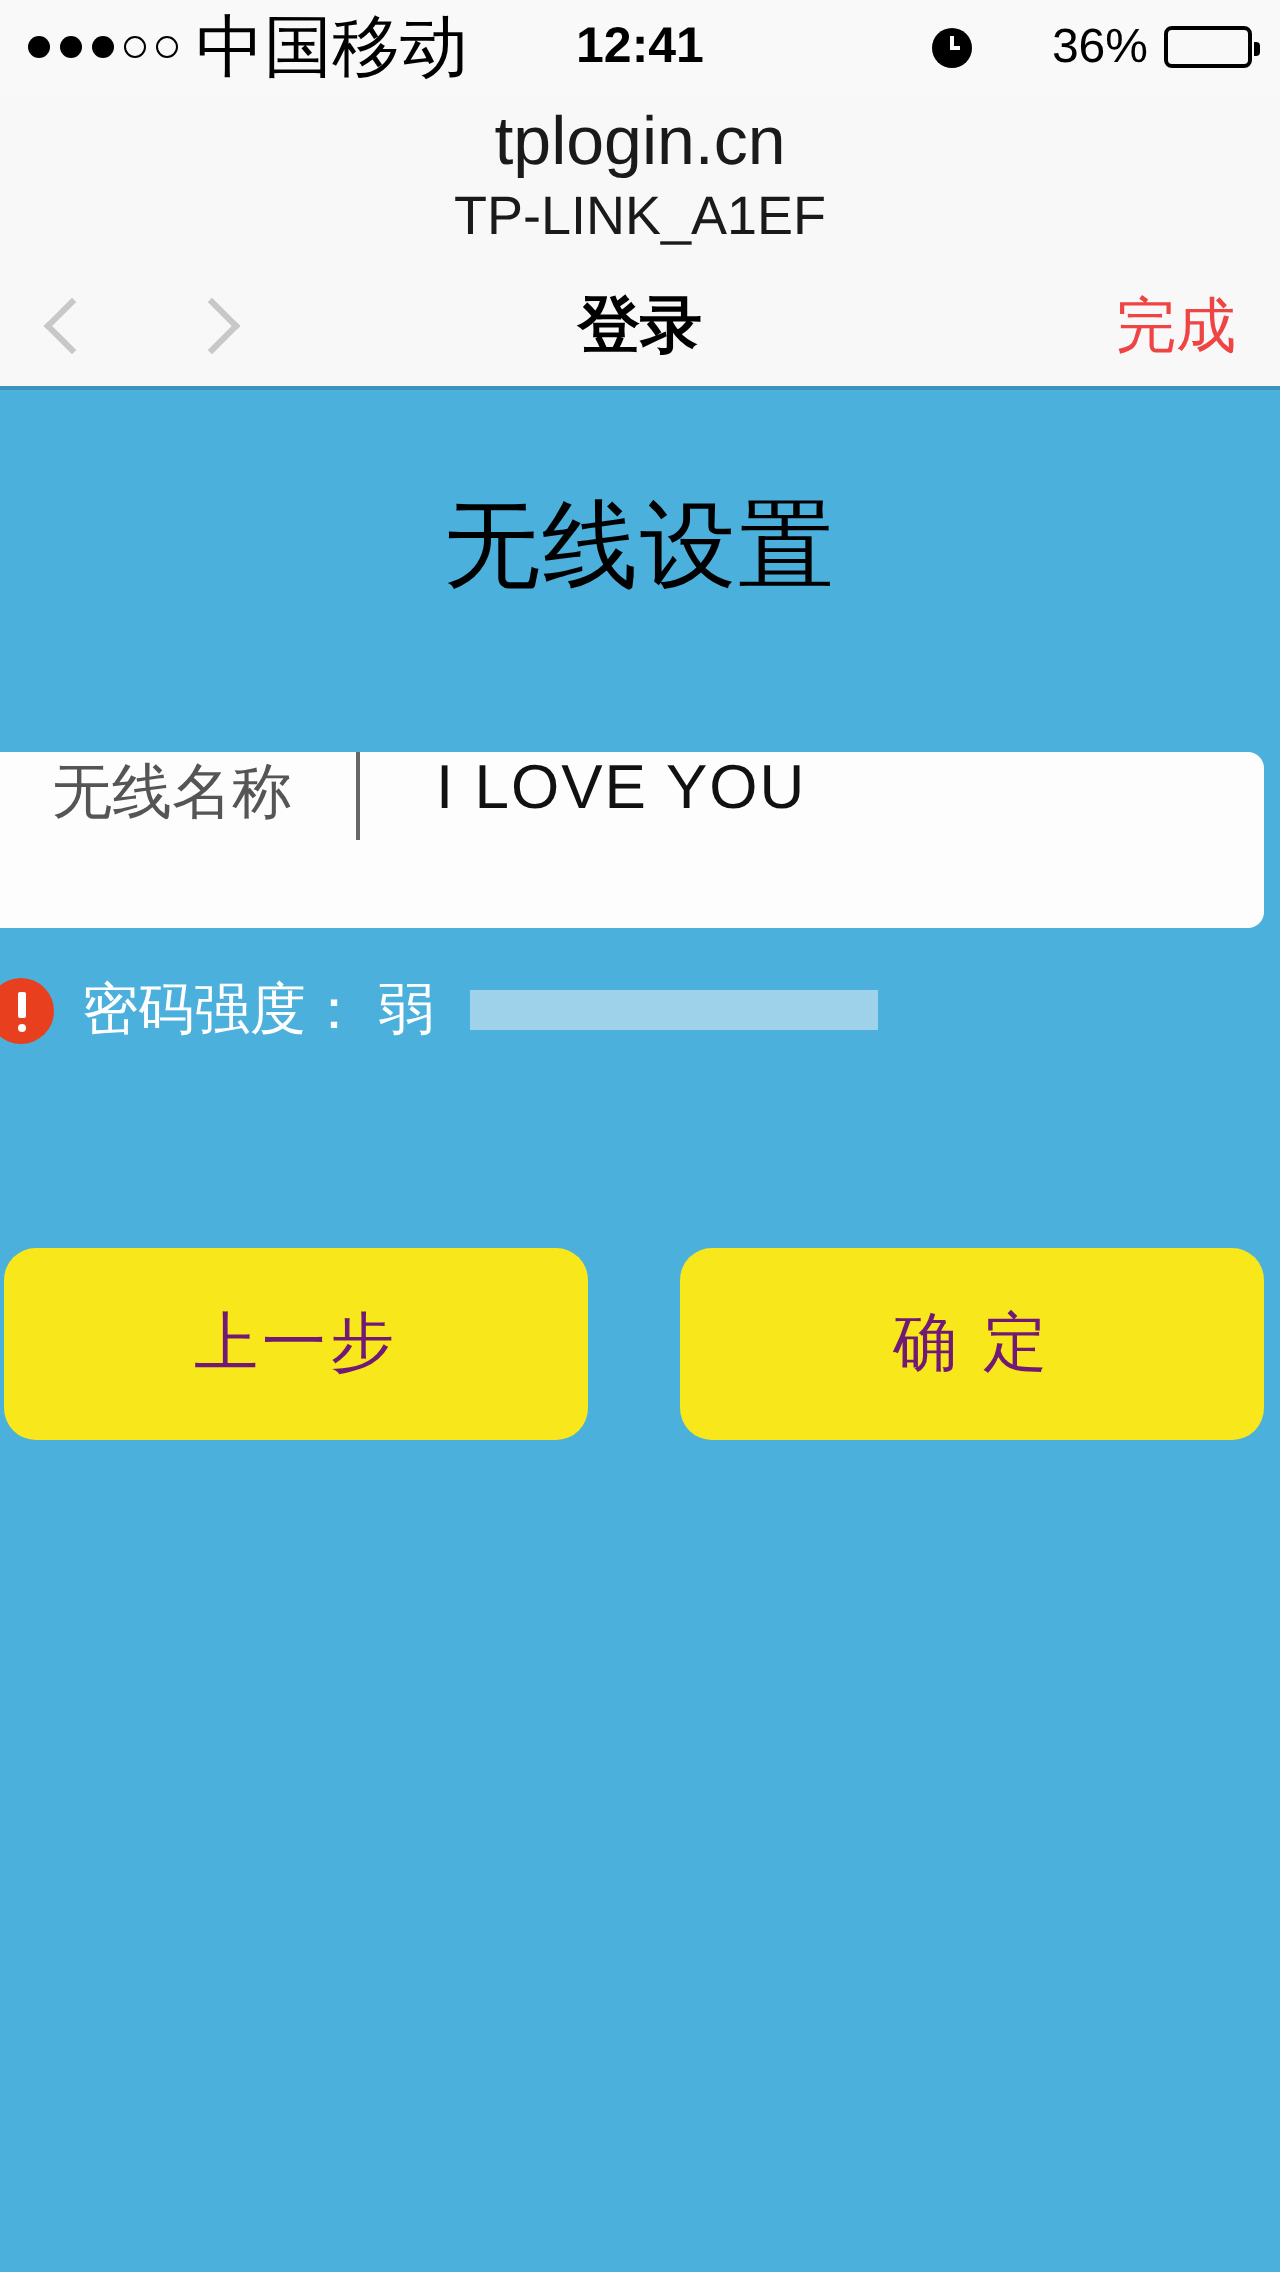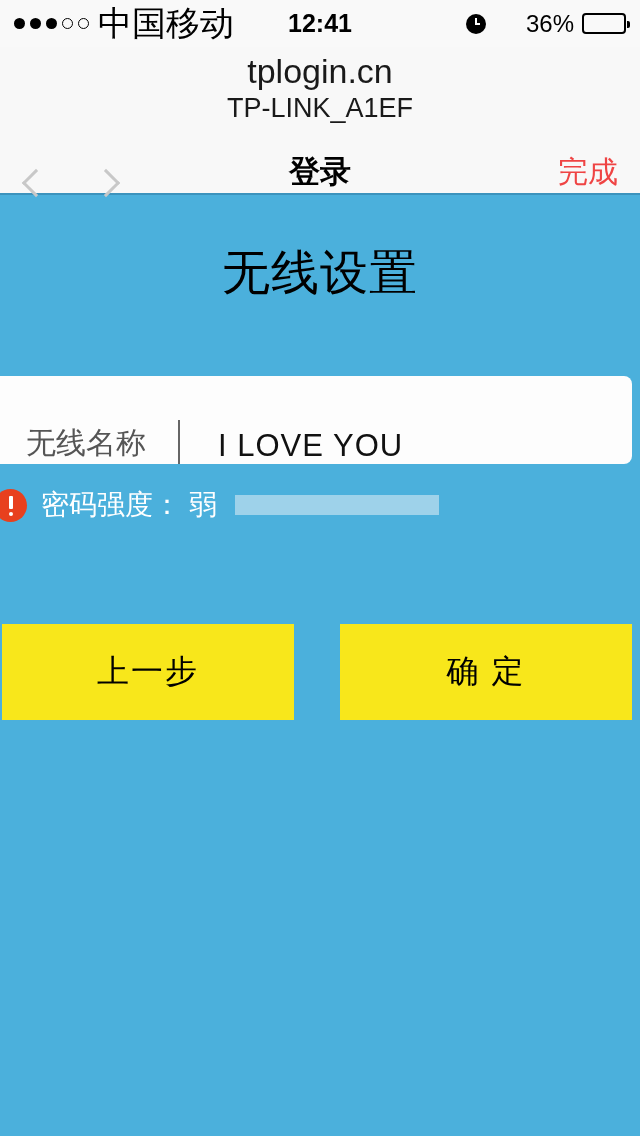--- a/index.html
+++ b/index.html
@@ -97,21 +97,21 @@
     line-height: 1.22;
   }
   .url-host { font-size: 34px; color: #1a1a1a; }
   .url-title { font-size: 27px; color: #1a1a1a; }
 
   
   .nav-bar {
     background: #f8f8f8;
     height: 62px;
     display: flex;
-    align-items: flex-end;
+    align-items: center;
     position: relative;
     border-bottom: 2px solid #3c93bd;
   }
   .nav-arrows { display: flex; align-items: center; padding-left: 26px; gap: 50px; }
   .chev {
     width: 20px; height: 20px;
     border-top: 3px solid #c8c8c8;
     border-right: 3px solid #c8c8c8;
   }
   .chev.left { transform: rotate(-135deg); }
@@ -148,21 +148,21 @@
     letter-spacing: 1px;
     margin-top: 40px;
   }
 
   .field-card {
     margin: 0 8px 0 0;
     background: #fdfdfd;
     border-radius: 0 8px 8px 0;
     height: 88px;
     display: flex;
-    align-items: flex-end;
+    align-items: flex-start;
     padding-left: 26px;
   }
   .field-card.first { margin-top: 71px; }
   .field-card.second { margin-top: 44px; }
   .field-label {
     font-size: 30px;
     color: #555;
     width: 152px;
     flex-shrink: 0;
   }
@@ -244,23 +244,23 @@
     position: absolute;
     top: 389px;
     left: 0; right: 0;
     padding: 0 8px 0 2px;
   }
   .btn {
     flex: 1;
     height: 96px;
     background: #f8e71b;
     border: none;
-    border-radius: 0;
+    border-radius: 16px;
     font-size: 32px;
-    color: #000000;
+    color: #701a75;
     font-family: "Liberation Sans", "DejaVu Sans", sans-serif;
     letter-spacing: 2px;
     cursor: pointer;
   }
 </style>
 </head>
 <body>
 
 <div class="status-bar">
   <div class="status-left">

